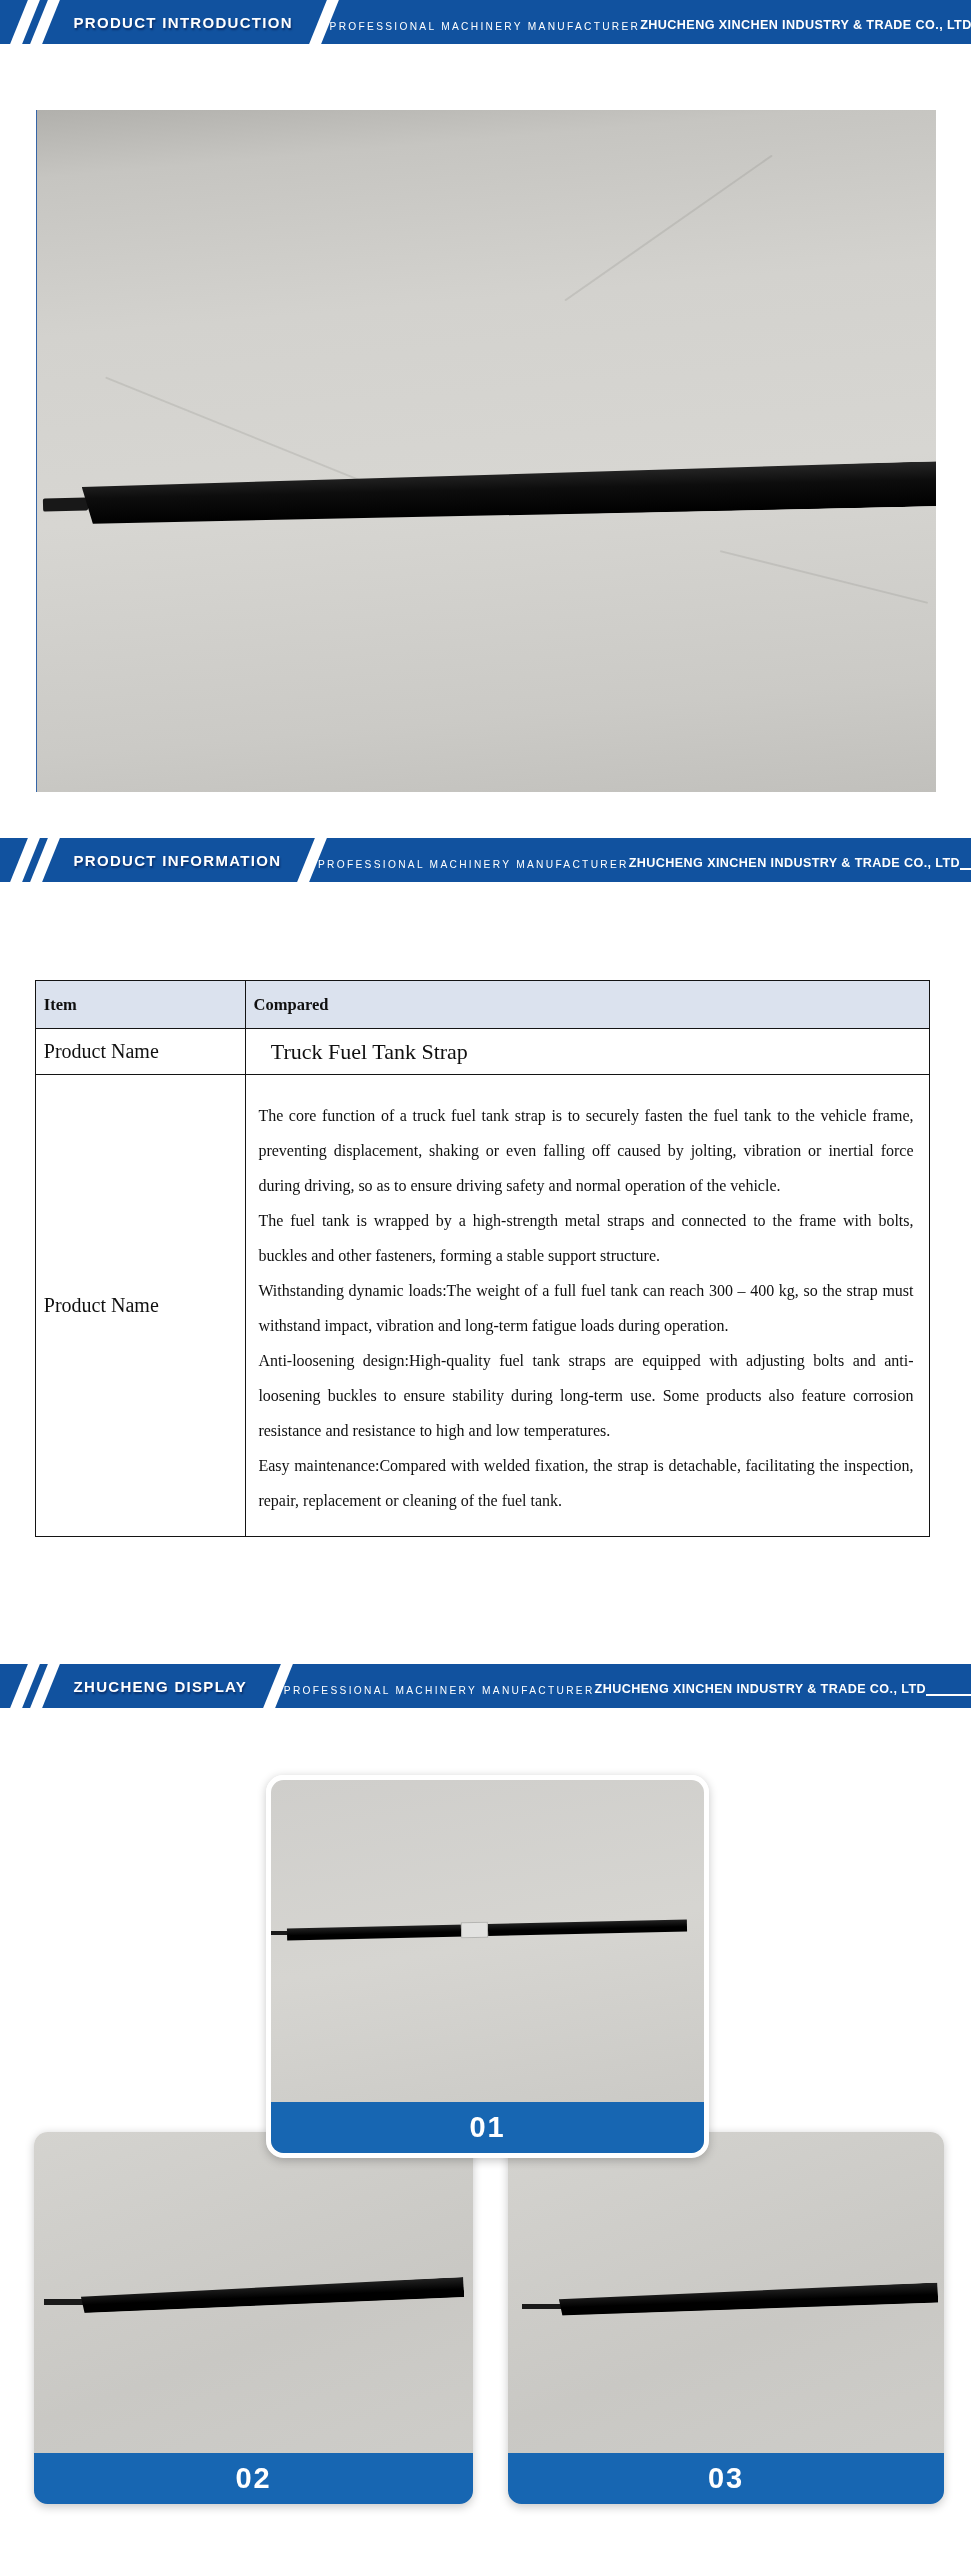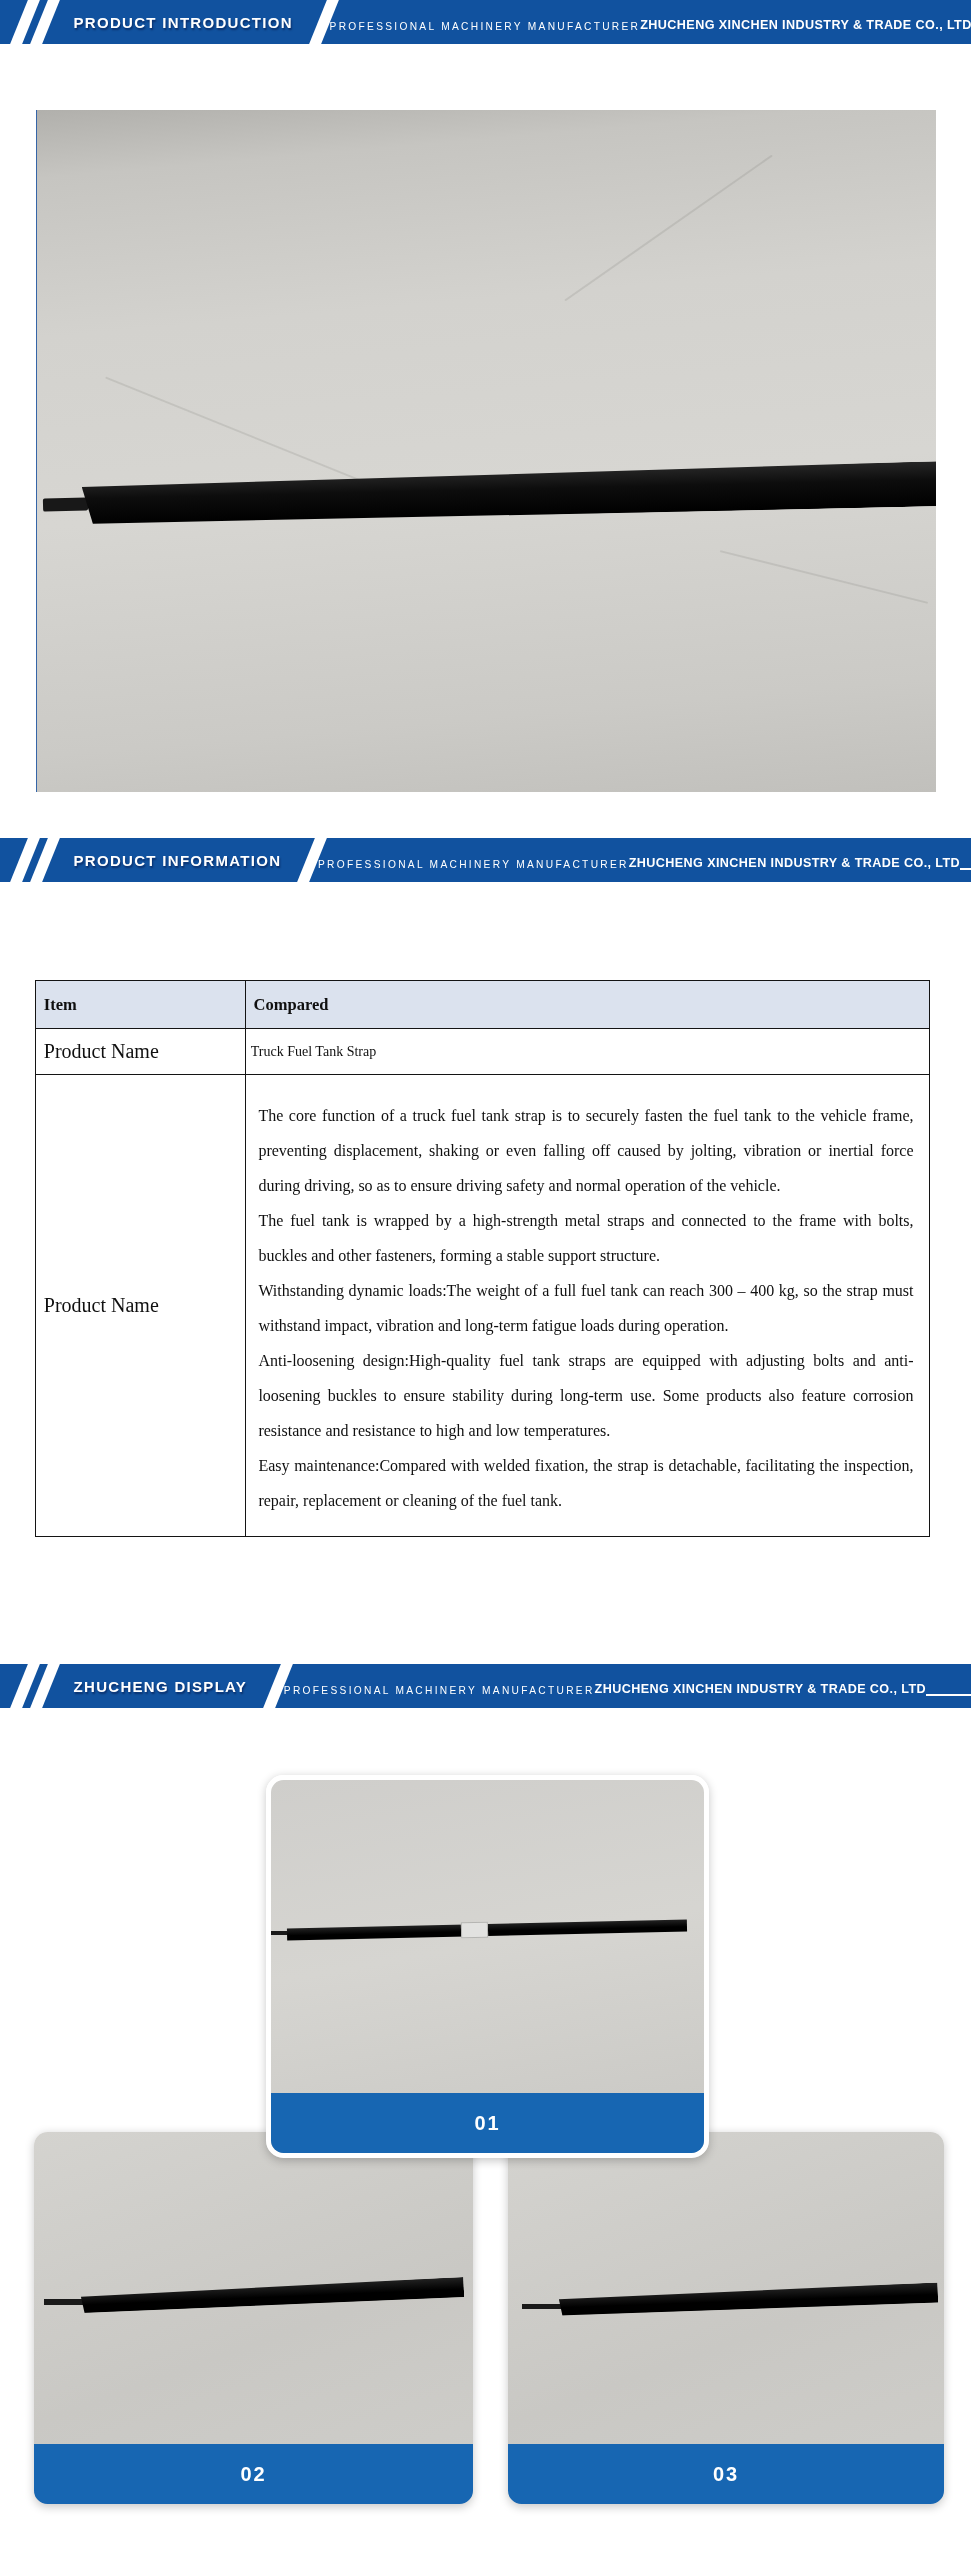--- a/index.html
+++ b/index.html
@@ -32,37 +32,37 @@
       border-radius:1.9px;transform:rotate(-1.5deg);}
 
   
   .spec{position:absolute;left:35px;top:980px;width:895px;border-collapse:collapse;
         font-family:"Liberation Serif",serif;color:#101010;border:1.9px solid #141414;}
   .spec th,.spec td{border:1px solid #141414;vertical-align:middle;}
   .spec th{background:#dbe2ee;height:45px;text-align:left;padding-left:7.8px;
            font-size:16.5px;font-weight:700;}
   .col-item{width:200px;}
   .cell-item{padding-left:7.8px;font-size:20px;}
-  .cell-val{padding-left:5px;font-size:14px;height:43px;}
+  .cell-val{padding-left:25px;font-size:22px;height:43px;}
   .cell-details{padding:23px 15.5px 17.5px 12.6px;font-size:16px;line-height:35px;
                 text-align:justify;}
   .cell-details p{margin:0;}
 
   
   .card{position:absolute;border-radius:13.6px;overflow:hidden;
         box-shadow:0 2.9px 9.7px rgba(0,0,0,.22);
         background:linear-gradient(160deg,#d4d3cf,#c9c8c4 55%,#cfceca);}
   .card-01{left:266px;top:1775px;width:433px;height:373px;border:5.8px solid #fff;
            border-radius:17.5px;z-index:3;
            background:linear-gradient(170deg,#cfcecb,#d6d5d1 45%,#c8c7c3);}
   .card-02{left:34px;top:2132px;width:439px;height:372px;z-index:1;}
   .card-03{left:508px;top:2132px;width:436px;height:372px;z-index:1;}
-  .band{position:absolute;left:0;right:0;bottom:0;height:60px;background:#1766b2;
+  .band{position:absolute;left:0;right:0;bottom:0;height:51px;background:#1766b2;
         color:#fff;display:flex;align-items:center;justify-content:center;
-        font-weight:700;font-size:20px;letter-spacing:1.9px;}
+        font-weight:700;font-size:29px;letter-spacing:1.9px;}
   .g-strap{position:absolute;background:linear-gradient(180deg,#222,#000 60%);}
   .g-rod{position:absolute;background:#1a1a1a;}
   .s-01{left:15.5px;top:144px;width:400px;height:11.7px;transform:rotate(-1.3deg);}
   .r-01{left:0;top:151px;width:19.4px;height:3.9px;}
   .tag-01{position:absolute;left:190px;top:142px;width:25px;height:13.6px;background:#e2e2e0;
           border:1px solid #b5b5b2;transform:rotate(-1.3deg);}
   .s-02{left:47px;top:153px;width:383px;height:20.4px;transform:rotate(-2.4deg);
         clip-path:polygon(0 18%,100% 0,100% 100%,.8% 100%);}
   .r-02{left:9.7px;top:167px;width:39px;height:5.8px;}
   .s-03{left:51px;top:157px;width:379px;height:20.4px;transform:rotate(-2deg);

